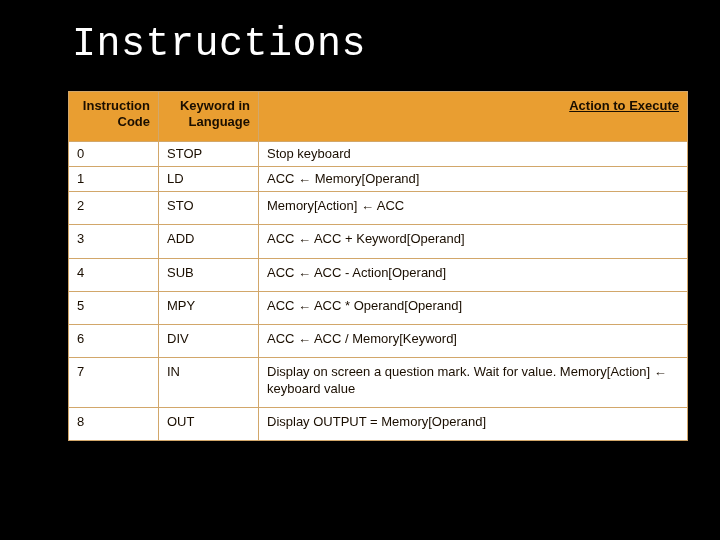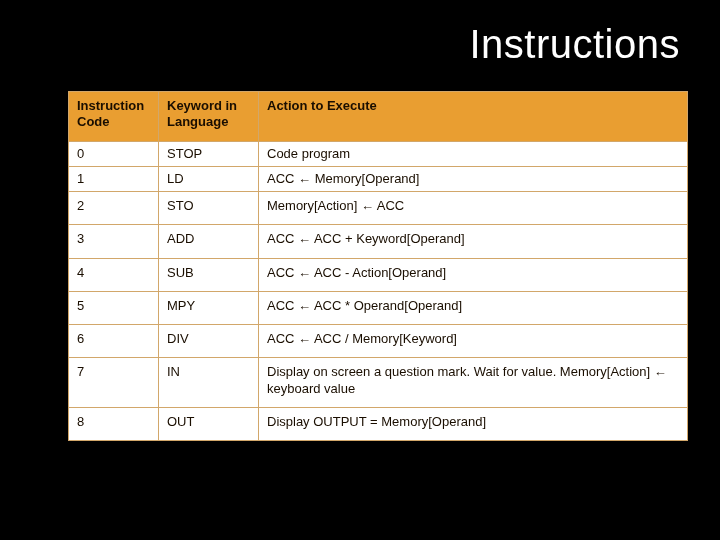--- a/index.html
+++ b/index.html
@@ -16,84 +16,83 @@
     color: #fff;
   }
   .slide {
     width: 720px;
     height: 540px;
     background: #000;
     position: relative;
     padding: 18px 40px 24px 60px;
   }
   .title {
-    font-family: Liberation Sans, sans-serif;
+    font-family: Liberation Mono, monospace;
     font-size: 40px;
     font-weight: normal;
     color: #fff;
     margin: 4px 0 24px 12px;
     letter-spacing: 0.5px;
-    text-align: right;
   }
   table.inst {
     width: 620px;
     border-collapse: collapse;
     background: #fff;
     color: #1a0e00;
     font-size: 13px;
     line-height: 1.25;
     box-shadow: inset 0 0 0 1px #d2a76a;
     margin-left: 8px;
   }
   table.inst th {
     background: #e99e31;
     color: #1a0e00;
     font-weight: bold;
-    text-align: left;
+    text-align: right;
     vertical-align: top;
     padding: 6px 8px 10px 8px;
     border: 1px solid #d2a76a;
   }
   table.inst td {
     background: #fff;
     color: #1a0e00;
     text-align: left;
     vertical-align: top;
     padding: 6px 8px 10px 8px;
     border: 1px solid #d2a76a;
   }
   table.inst tr:nth-child(1) td,
   table.inst tr:nth-child(2) td {
     padding-top: 4px;
     padding-bottom: 4px;
   }
   .col-code   { width: 90px; }
   .col-keyword{ width: 100px; }
-  .col-action { width: auto; }
+  .col-action { width: auto; text-decoration: underline; }
 </style>
 </head>
 <body>
 
 <div class="slide">
 
   <div class="title">Instructions</div>
 
   <table class="inst">
     <thead>
       <tr>
         <th class="col-code">Instruction Code</th>
         <th class="col-keyword">Keyword in Language</th>
         <th class="col-action">Action to Execute</th>
       </tr>
     </thead>
     <tbody>
       <tr>
         <td>0</td>
         <td>STOP</td>
-        <td>Code program</td>
+        <td>Stop keyboard</td>
       </tr>
       <tr>
         <td>1</td>
         <td>LD</td>
         <td>ACC ← Memory[Operand]</td>
       </tr>
       <tr>
         <td>2</td>
         <td>STO</td>
         <td>Memory[Action] ← ACC</td>

